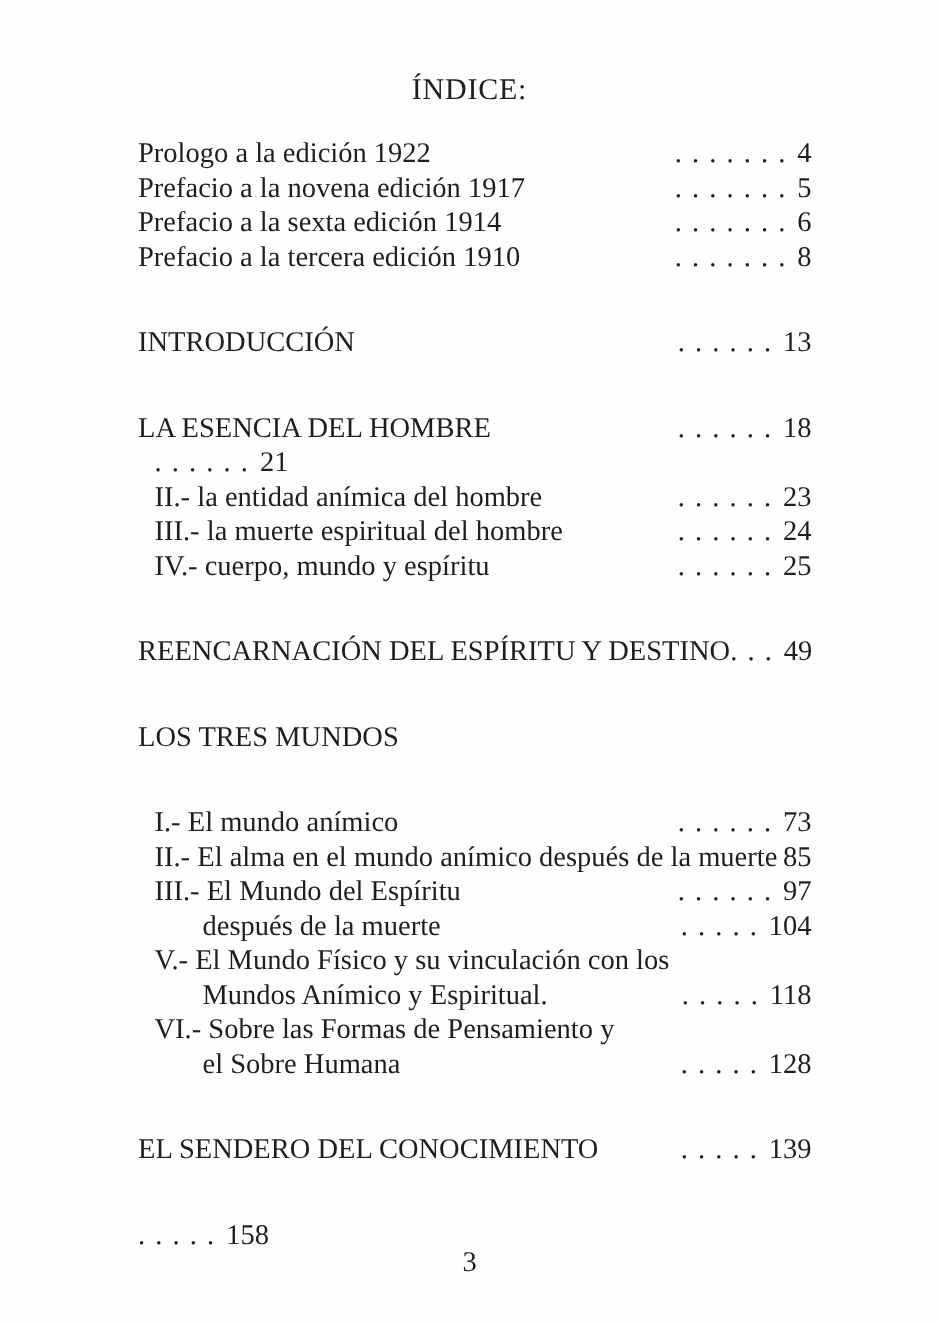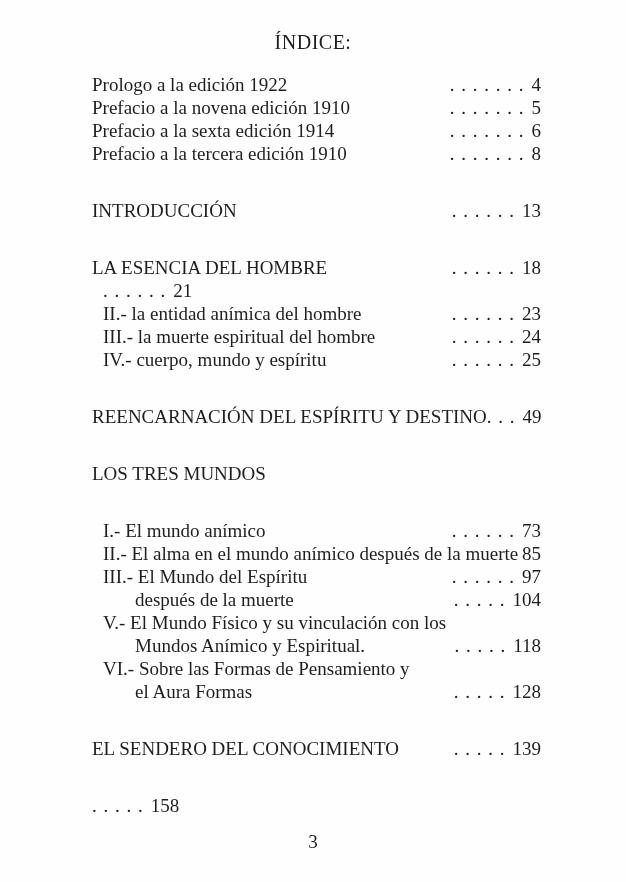--- a/index.html
+++ b/index.html
@@ -14,21 +14,21 @@
     margin: 0 auto;
     background: #fefefe;
     color: #1e1e1e;
     font-family: "Liberation Serif", "DejaVu Serif", serif;
     font-size: 19px;
     overflow: hidden;
     box-sizing: border-box;
   }
   .title {
     margin: 0;
-    padding-top: 31px;
+    padding-top: 49px;
     text-align: center;
     font-size: 20px;
     font-weight: normal;
     letter-spacing: 0.5px;
   }
   .toc {
     margin-top: 19px;
     padding-left: 92px;
     padding-right: 85px;
   }
@@ -71,21 +71,21 @@
   <h1 class="title">ÍNDICE:</h1>
   <div class="toc" id="toc">
       <div class="row indent-0">
         <span class="label">Prologo a la edición 1922</span>
         <span class="pg">
           <span class="dots">. . . . . . .</span>
           <span class="pagenum">4</span>
         </span>
       </div>
       <div class="row indent-0">
-        <span class="label">Prefacio a la novena edición 1910</span>
+        <span class="label">Prefacio a la novena edición 1917</span>
         <span class="pg">
           <span class="dots">. . . . . . .</span>
           <span class="pagenum">5</span>
         </span>
       </div>
       <div class="row indent-0">
         <span class="label">Prefacio a la sexta edición 1914</span>
         <span class="pg">
           <span class="dots">. . . . . . .</span>
           <span class="pagenum">6</span>
@@ -183,21 +183,21 @@
         <span class="label">Mundos Anímico y Espiritual.</span>
         <span class="pg">
           <span class="dots">. . . . .</span>
           <span class="pagenum">118</span>
         </span>
       </div>
       <div class="row indent-1">
         <span class="label">VI.- Sobre las Formas de Pensamiento y</span>
       </div>
       <div class="row indent-2">
-        <span class="label">el Aura Formas</span>
+        <span class="label">el Sobre Humana</span>
         <span class="pg">
           <span class="dots">. . . . .</span>
           <span class="pagenum">128</span>
         </span>
       </div>
       <div class="row indent-0 gap">
         <span class="label">EL SENDERO DEL CONOCIMIENTO</span>
         <span class="pg">
           <span class="dots">. . . . .</span>
           <span class="pagenum">139</span>

